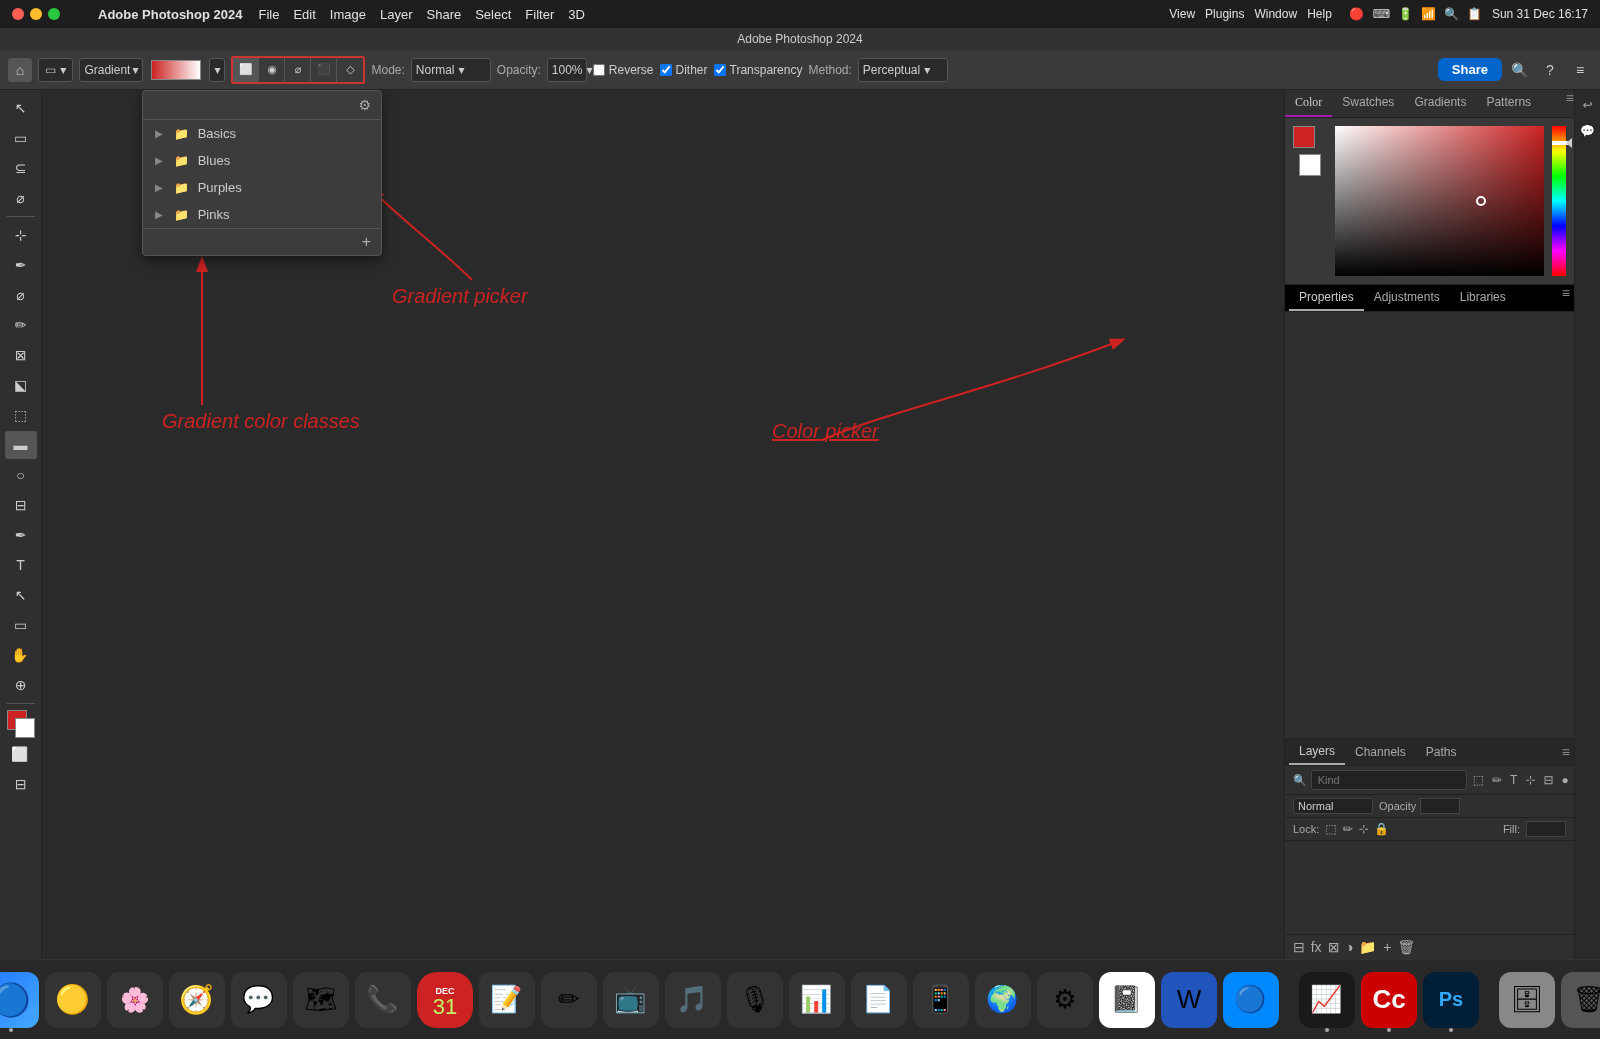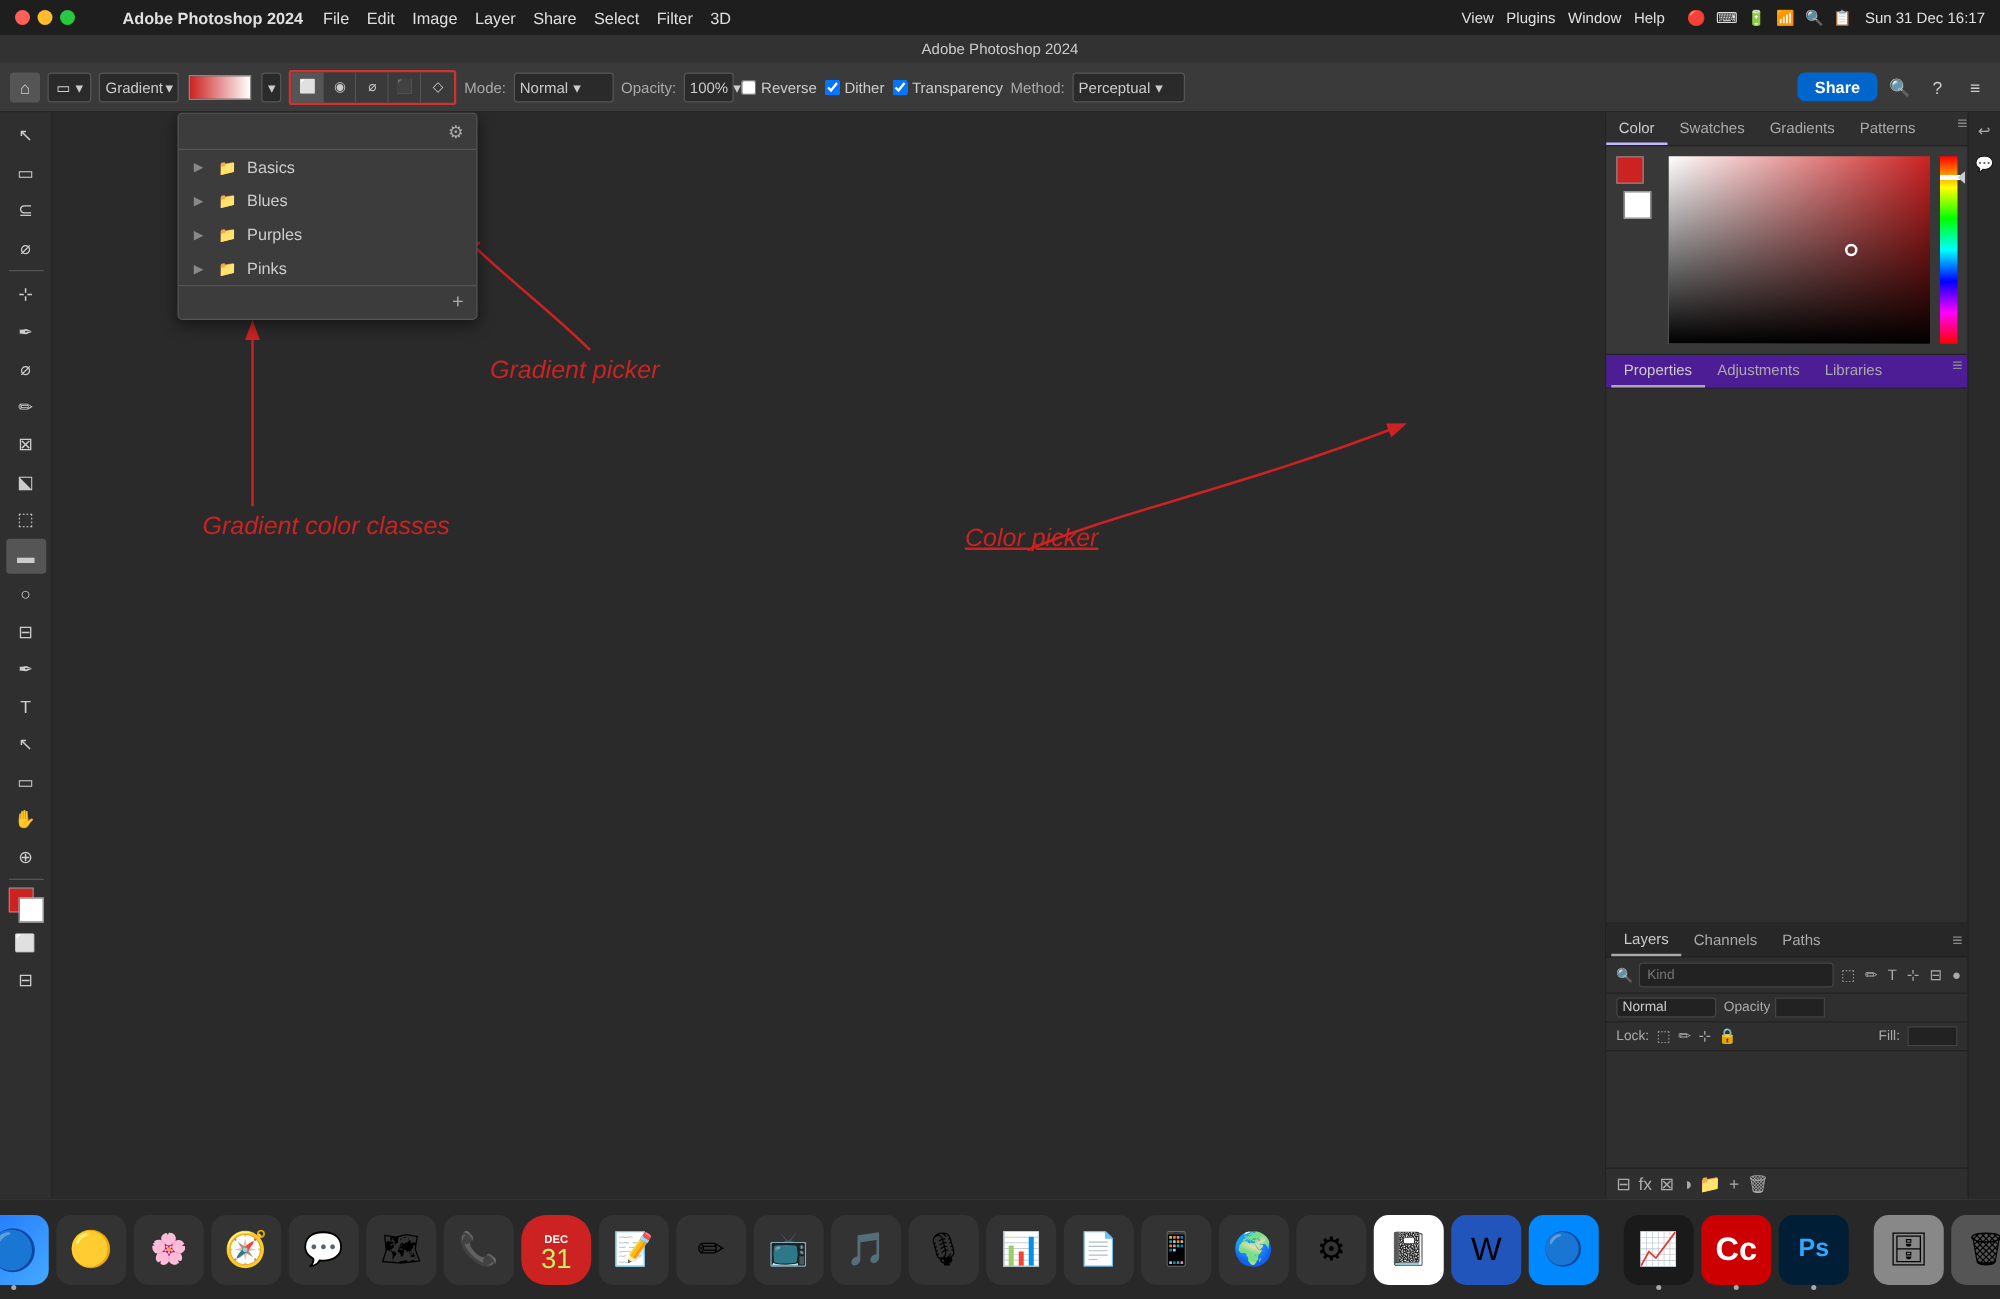--- a/index.html
+++ b/index.html
@@ -155,21 +155,21 @@
       background: #2f2f2f;
       border-bottom: 1px solid #222;
     }
     .panel-tab {
       padding: 5px 10px;
       font-size: 12px;
       color: #aaa;
       cursor: pointer;
       border-bottom: 2px solid transparent;
     }
-    .panel-tab.active { color: #ccc; border-bottom: 2px solid #c4b5fd; }
+    .panel-tab.active { color: #ccc; border-bottom: 2px solid #a21caf; font-family: Liberation Serif, serif; }
     .color-picker-area {
       padding: 8px;
     }
     .color-main-row {
       display: flex;
       gap: 6px;
       align-items: flex-start;
     }
     .swatch-fg { width: 22px; height: 22px; background: #cc2222; border: 1px solid #888; cursor: pointer; }
     .swatch-bg { width: 22px; height: 22px; background: #ffffff; border: 1px solid #888; cursor: pointer; margin-top: 6px; margin-left: 6px; }
@@ -212,21 +212,21 @@
       left: 0;
     }
 
     
     .properties-panel {
       flex: 1;
       border-bottom: 1px solid #222;
     }
     .props-tabs {
       display: flex;
-      background: #4c1d95;
+      background: #000000;
       border-bottom: 1px solid #222;
       padding: 0 4px;
     }
     .props-tab {
       padding: 5px 10px;
       font-size: 12px;
       color: #aaa;
       cursor: pointer;
     }
     .props-tab.active { color: #ccc; border-bottom: 2px solid #aaa; }

